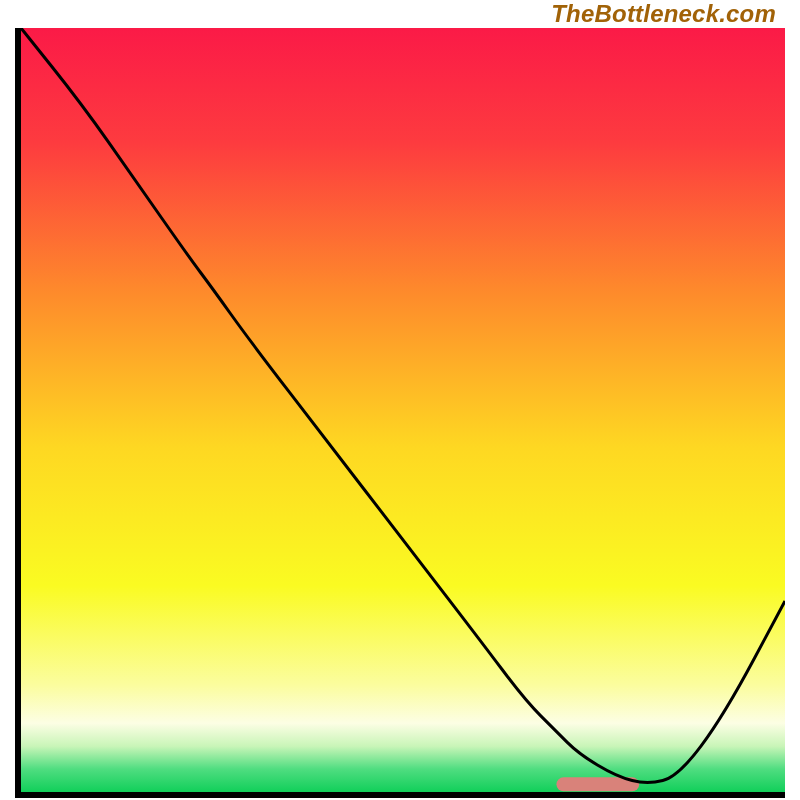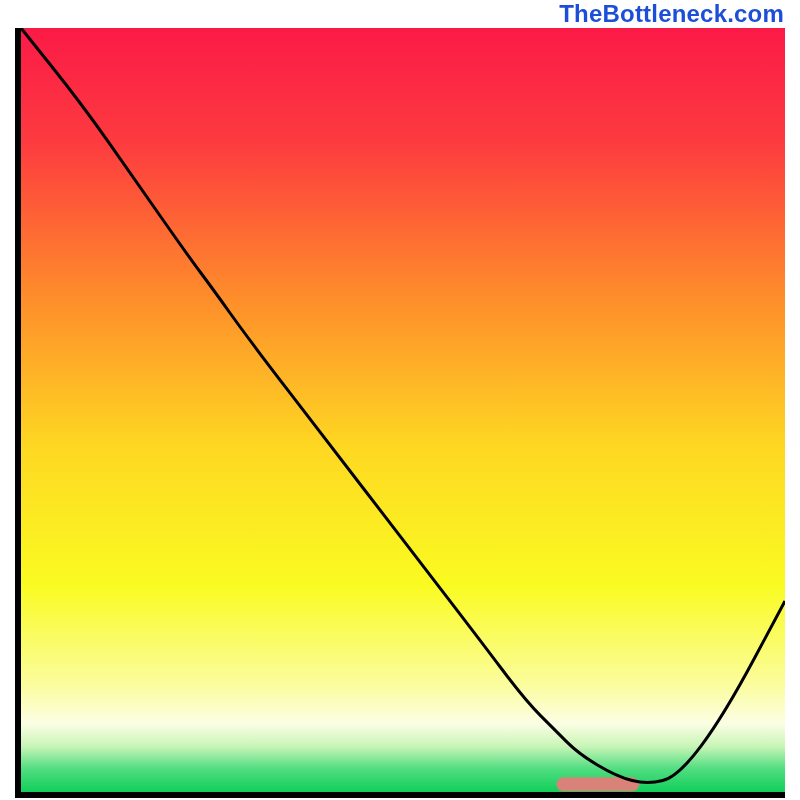--- a/index.html
+++ b/index.html
@@ -6,27 +6,28 @@
   html, body { width: 800px; height: 800px; overflow: hidden; background: #fff; }
   .frame {
     position: relative;
     width: 800px;
     height: 800px;
     background: #fff;
   }
   .attrib {
     position: absolute;
     top: 0;
-    right: 16px;
+    right: 24px;
     font-family: Arial, Helvetica, sans-serif;
     font-size: 24px;
     font-weight: bold;
-    color: #1d4ed8;
+    color: #a16207;
     letter-spacing: 0.2px;
     user-select: none;
+    font-style: italic;
   }
   .plot-outer {
     position: absolute;
     left: 15px;
     top: 28px;
     width: 770px;
     height: 770px;
     border-left: 6px solid #000;
     border-bottom: 6px solid #000;
   }

